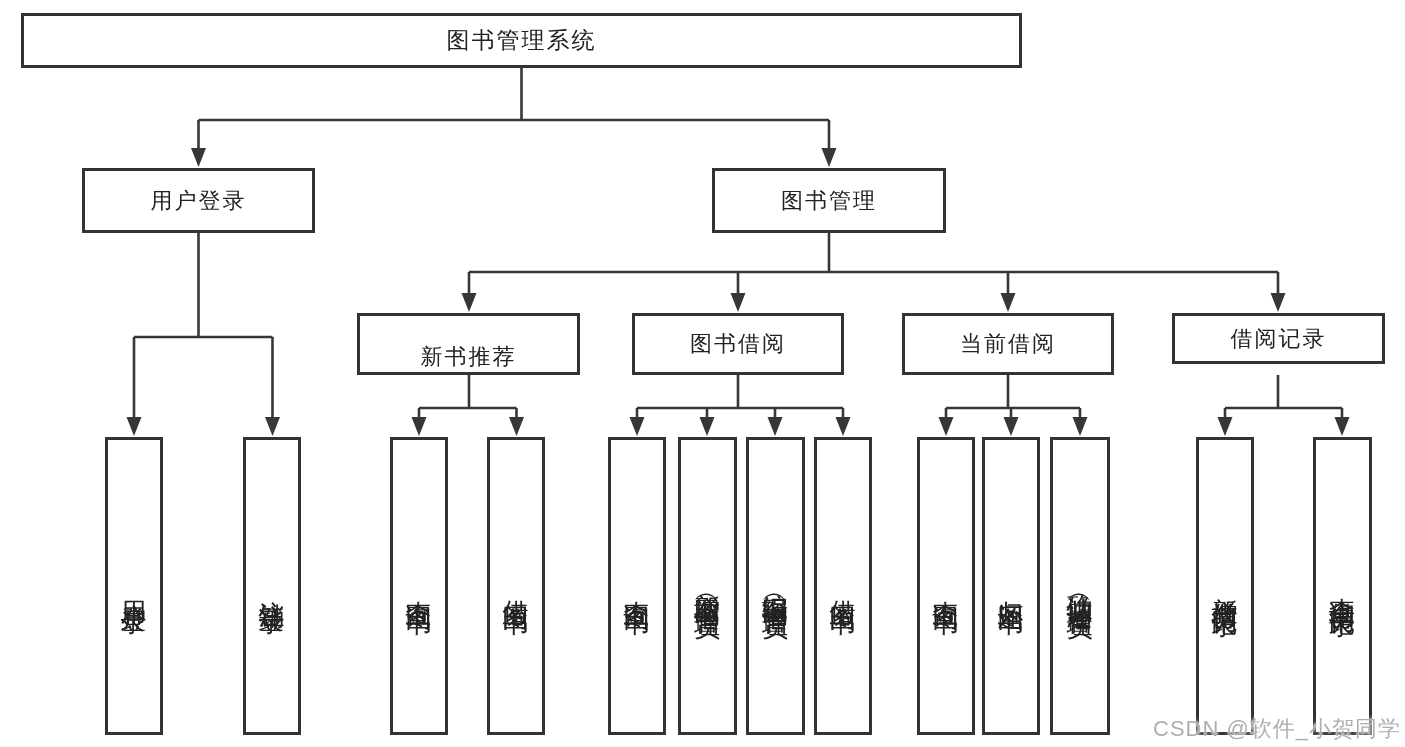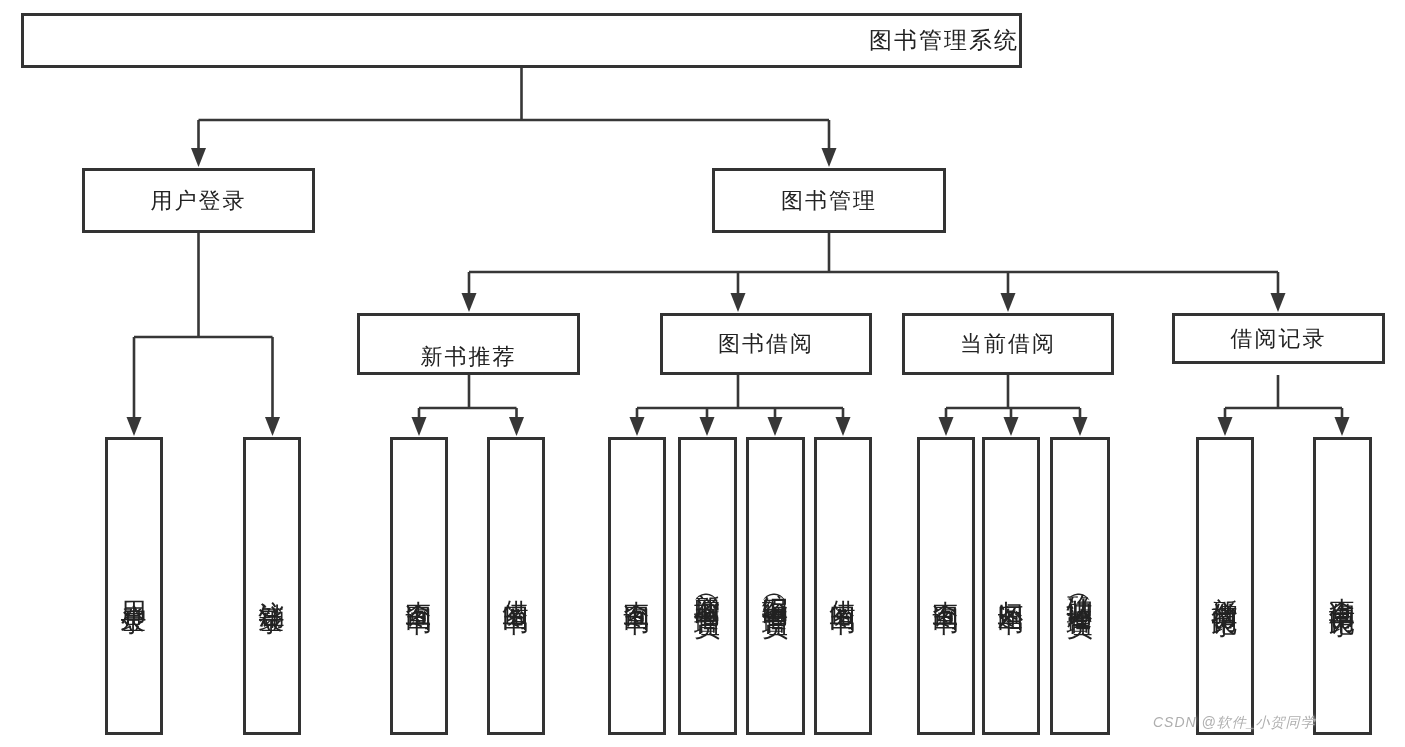--- a/index.html
+++ b/index.html
@@ -31,46 +31,44 @@
     justify-content: center;
     color: #222222;
   }
   .hnode {
     font-size: 22px;
     letter-spacing: 2px;
   }
   .root-node {
     font-size: 23px;
     letter-spacing: 2px;
-    justify-content: flex-end;
   }
   .vnode span {
     writing-mode: vertical-rl;
     text-orientation: mixed;
     font-size: 26px;
     letter-spacing: 3px;
     line-height: 1;
     white-space: nowrap;
   }
   .vnode {
     width: 58px;
     top: 437px;
     height: 298px;
   }
   #watermark {
     position: absolute;
     left: 1153px;
     top: 714px;
-    font-size: 14px;
+    font-size: 22px;
     letter-spacing: 1px;
     color: #aeaeae;
     text-shadow: 0 0 2px #ffffff, 0 0 4px #ffffff;
     z-index: 20;
     white-space: nowrap;
-    font-style: italic;
   }
 </style>
 </head>
 <body>
 
 <div id="stage">
 
   <svg id="connectors" viewBox="0 0 1405 747" xmlns="http://www.w3.org/2000/svg">
     <g stroke="#373737" stroke-width="2.6" fill="none">
 
@@ -125,21 +123,21 @@
   <div class="node hnode" style="left:82px; top:168px; width:233px; height:65px;">
     <span>用户登录</span>
   </div>
   <div class="node hnode" style="left:712px; top:168px; width:234px; height:65px;">
     <span>图书管理</span>
   </div>
 
   <div class="node hnode" style="left:357px; top:313px; width:223px; height:62px;align-items:flex-end;">
     <span>新书推荐</span>
   </div>
-  <div class="node hnode" style="left:632px; top:313px; width:212px; height:62px;margin-left:28px;">
+  <div class="node hnode" style="left:632px; top:313px; width:212px; height:62px;">
     <span>图书借阅</span>
   </div>
   <div class="node hnode" style="left:902px; top:313px; width:212px; height:62px;font-family:Liberation Mono, monospace;">
     <span>当前借阅</span>
   </div>
   <div class="node hnode" style="left:1172px; top:313px; width:213px; height:51px;">
     <span>借阅记录</span>
   </div>
 
   <div class="node vnode" style="left:105px;">

